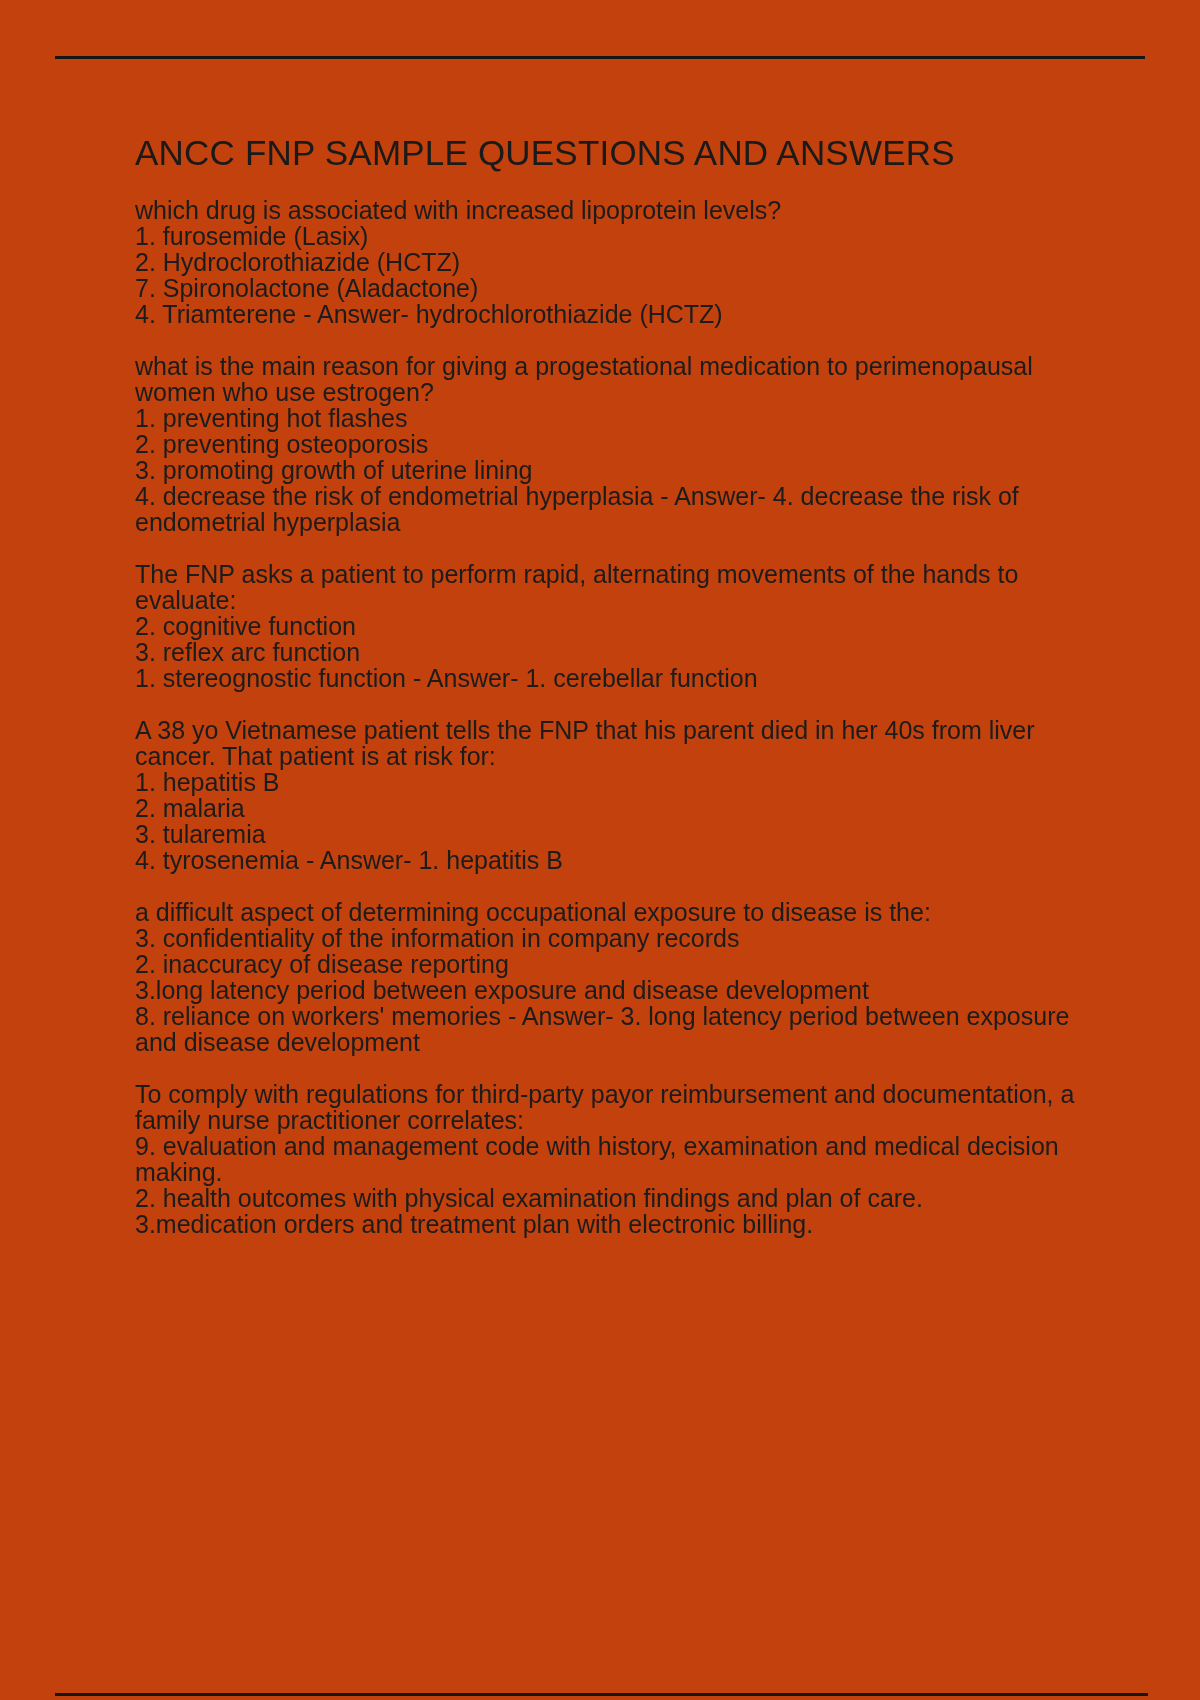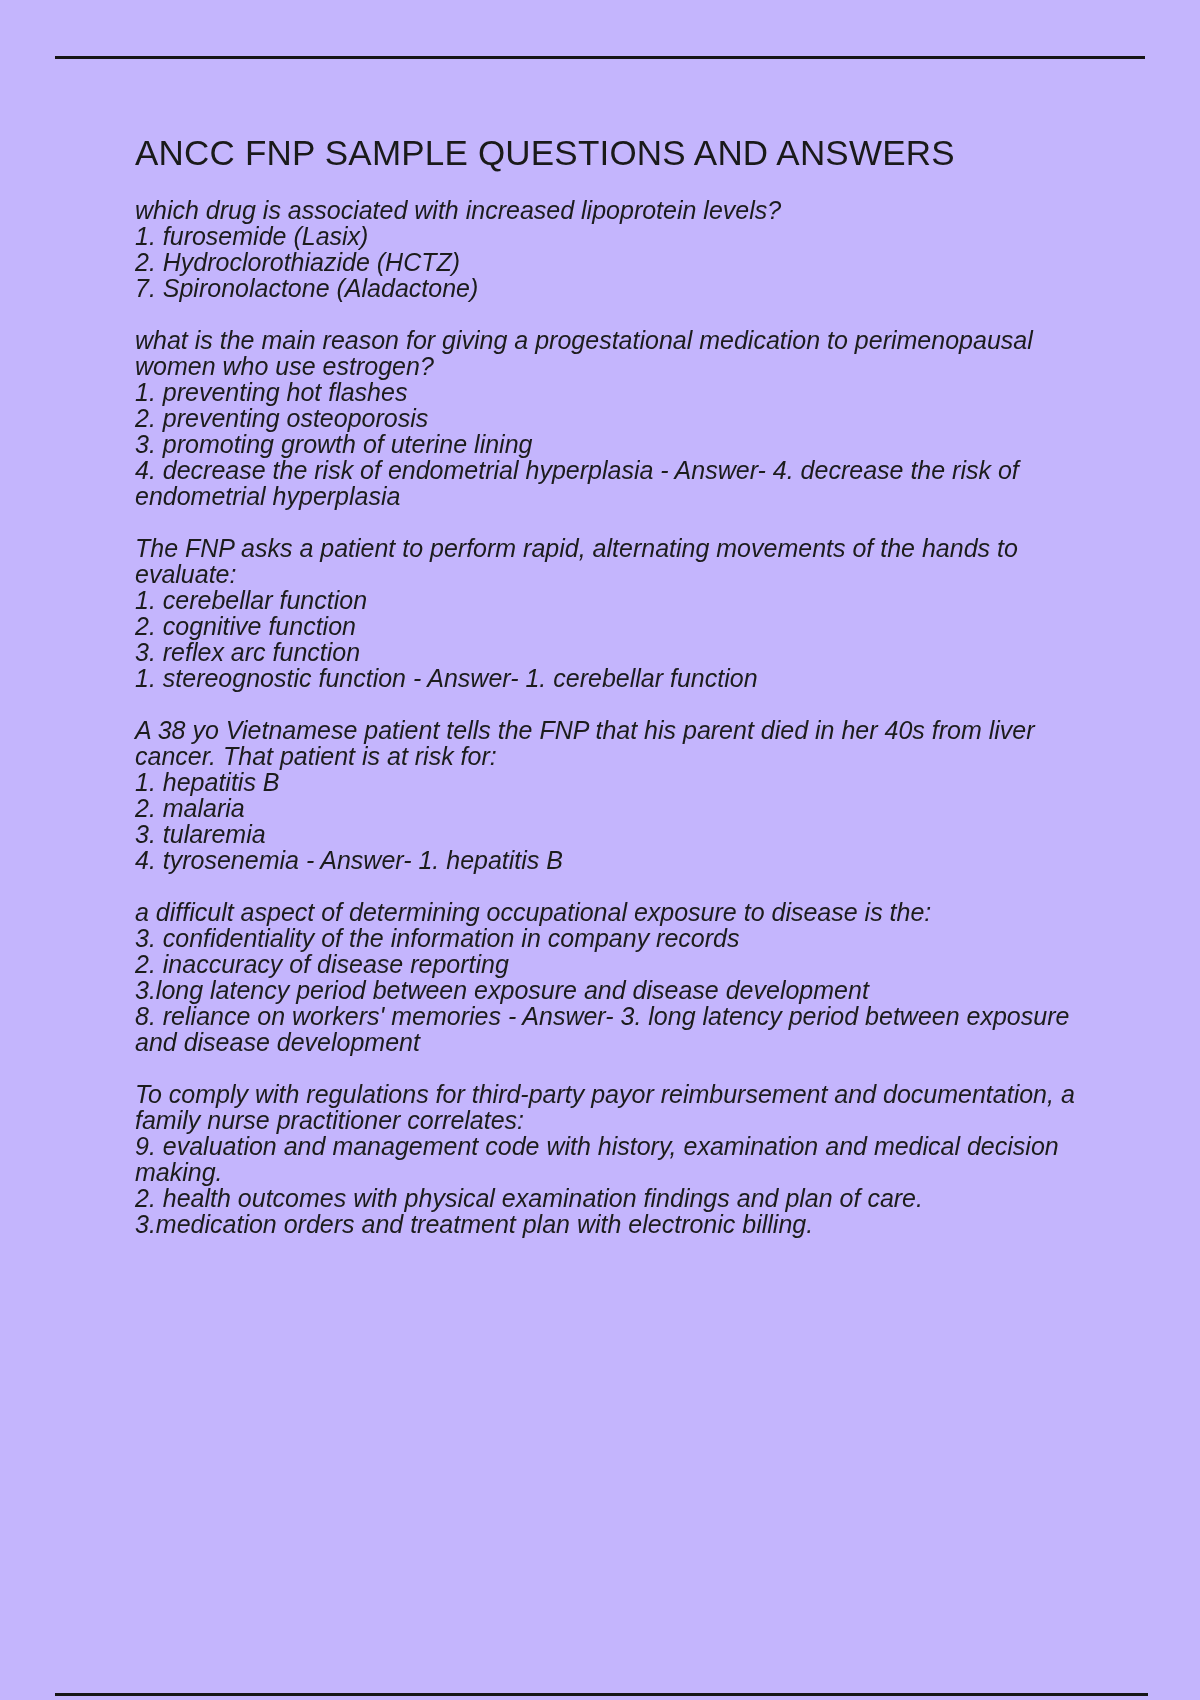--- a/index.html
+++ b/index.html
@@ -4,21 +4,21 @@
 <style>
   html, body {
     margin: 0;
     padding: 0;
     background: #ffffff;
   }
   .page {
     position: relative;
     width: 1200px;
     height: 1700px;
-    background: #c4b5fd;
+    background: #c2410c;
     font-family: "Liberation Sans", "DejaVu Sans", sans-serif;
     overflow: hidden;
   }
   .rule {
     position: absolute;
     height: 3px;
     background: #161616;
   }
   .rule-top {
     left: 55px;
@@ -44,21 +44,20 @@
     font-weight: 400;
     color: #1a1a1a;
     letter-spacing: 0.2px;
     white-space: nowrap;
   }
   .questions {
     margin-top: 22px;
   }
   .q-block {
     margin: 0 0 26px 0;
-    font-style: italic;
   }
   .q-block p {
     margin: 0;
     padding: 0;
     font-size: 25px;
     line-height: 26px;
     color: #1c1c1c;
   }
 </style>
 </head>
@@ -71,33 +70,33 @@
   <div class="content">
     <h1 class="doc-title">ANCC FNP SAMPLE QUESTIONS AND ANSWERS</h1>
 
     <div class="questions">
 
       <section class="q-block">
         <p>which drug is associated with increased lipoprotein levels?</p>
         <p>1. furosemide (Lasix)</p>
         <p>2. Hydroclorothiazide (HCTZ)</p>
         <p>7. Spironolactone (Aladactone)</p>
+        <p>4. Triamterene - Answer- hydrochlorothiazide (HCTZ)</p>
       </section>
 
       <section class="q-block">
         <p>what is the main reason for giving a progestational medication to perimenopausal women who use estrogen?</p>
         <p>1. preventing hot flashes</p>
         <p>2. preventing osteoporosis</p>
         <p>3. promoting growth of uterine lining</p>
         <p>4. decrease the risk of endometrial hyperplasia - Answer- 4. decrease the risk of endometrial hyperplasia</p>
       </section>
 
       <section class="q-block">
         <p>The FNP asks a patient to perform rapid, alternating movements of the hands to evaluate:</p>
-        <p>1. cerebellar function</p>
         <p>2. cognitive function</p>
         <p>3. reflex arc function</p>
         <p>1. stereognostic function - Answer- 1. cerebellar function</p>
       </section>
 
       <section class="q-block">
         <p>A 38 yo Vietnamese patient tells the FNP that his parent died in her 40s from liver cancer. That patient is at risk for:</p>
         <p>1. hepatitis B</p>
         <p>2. malaria</p>
         <p>3. tularemia</p>

